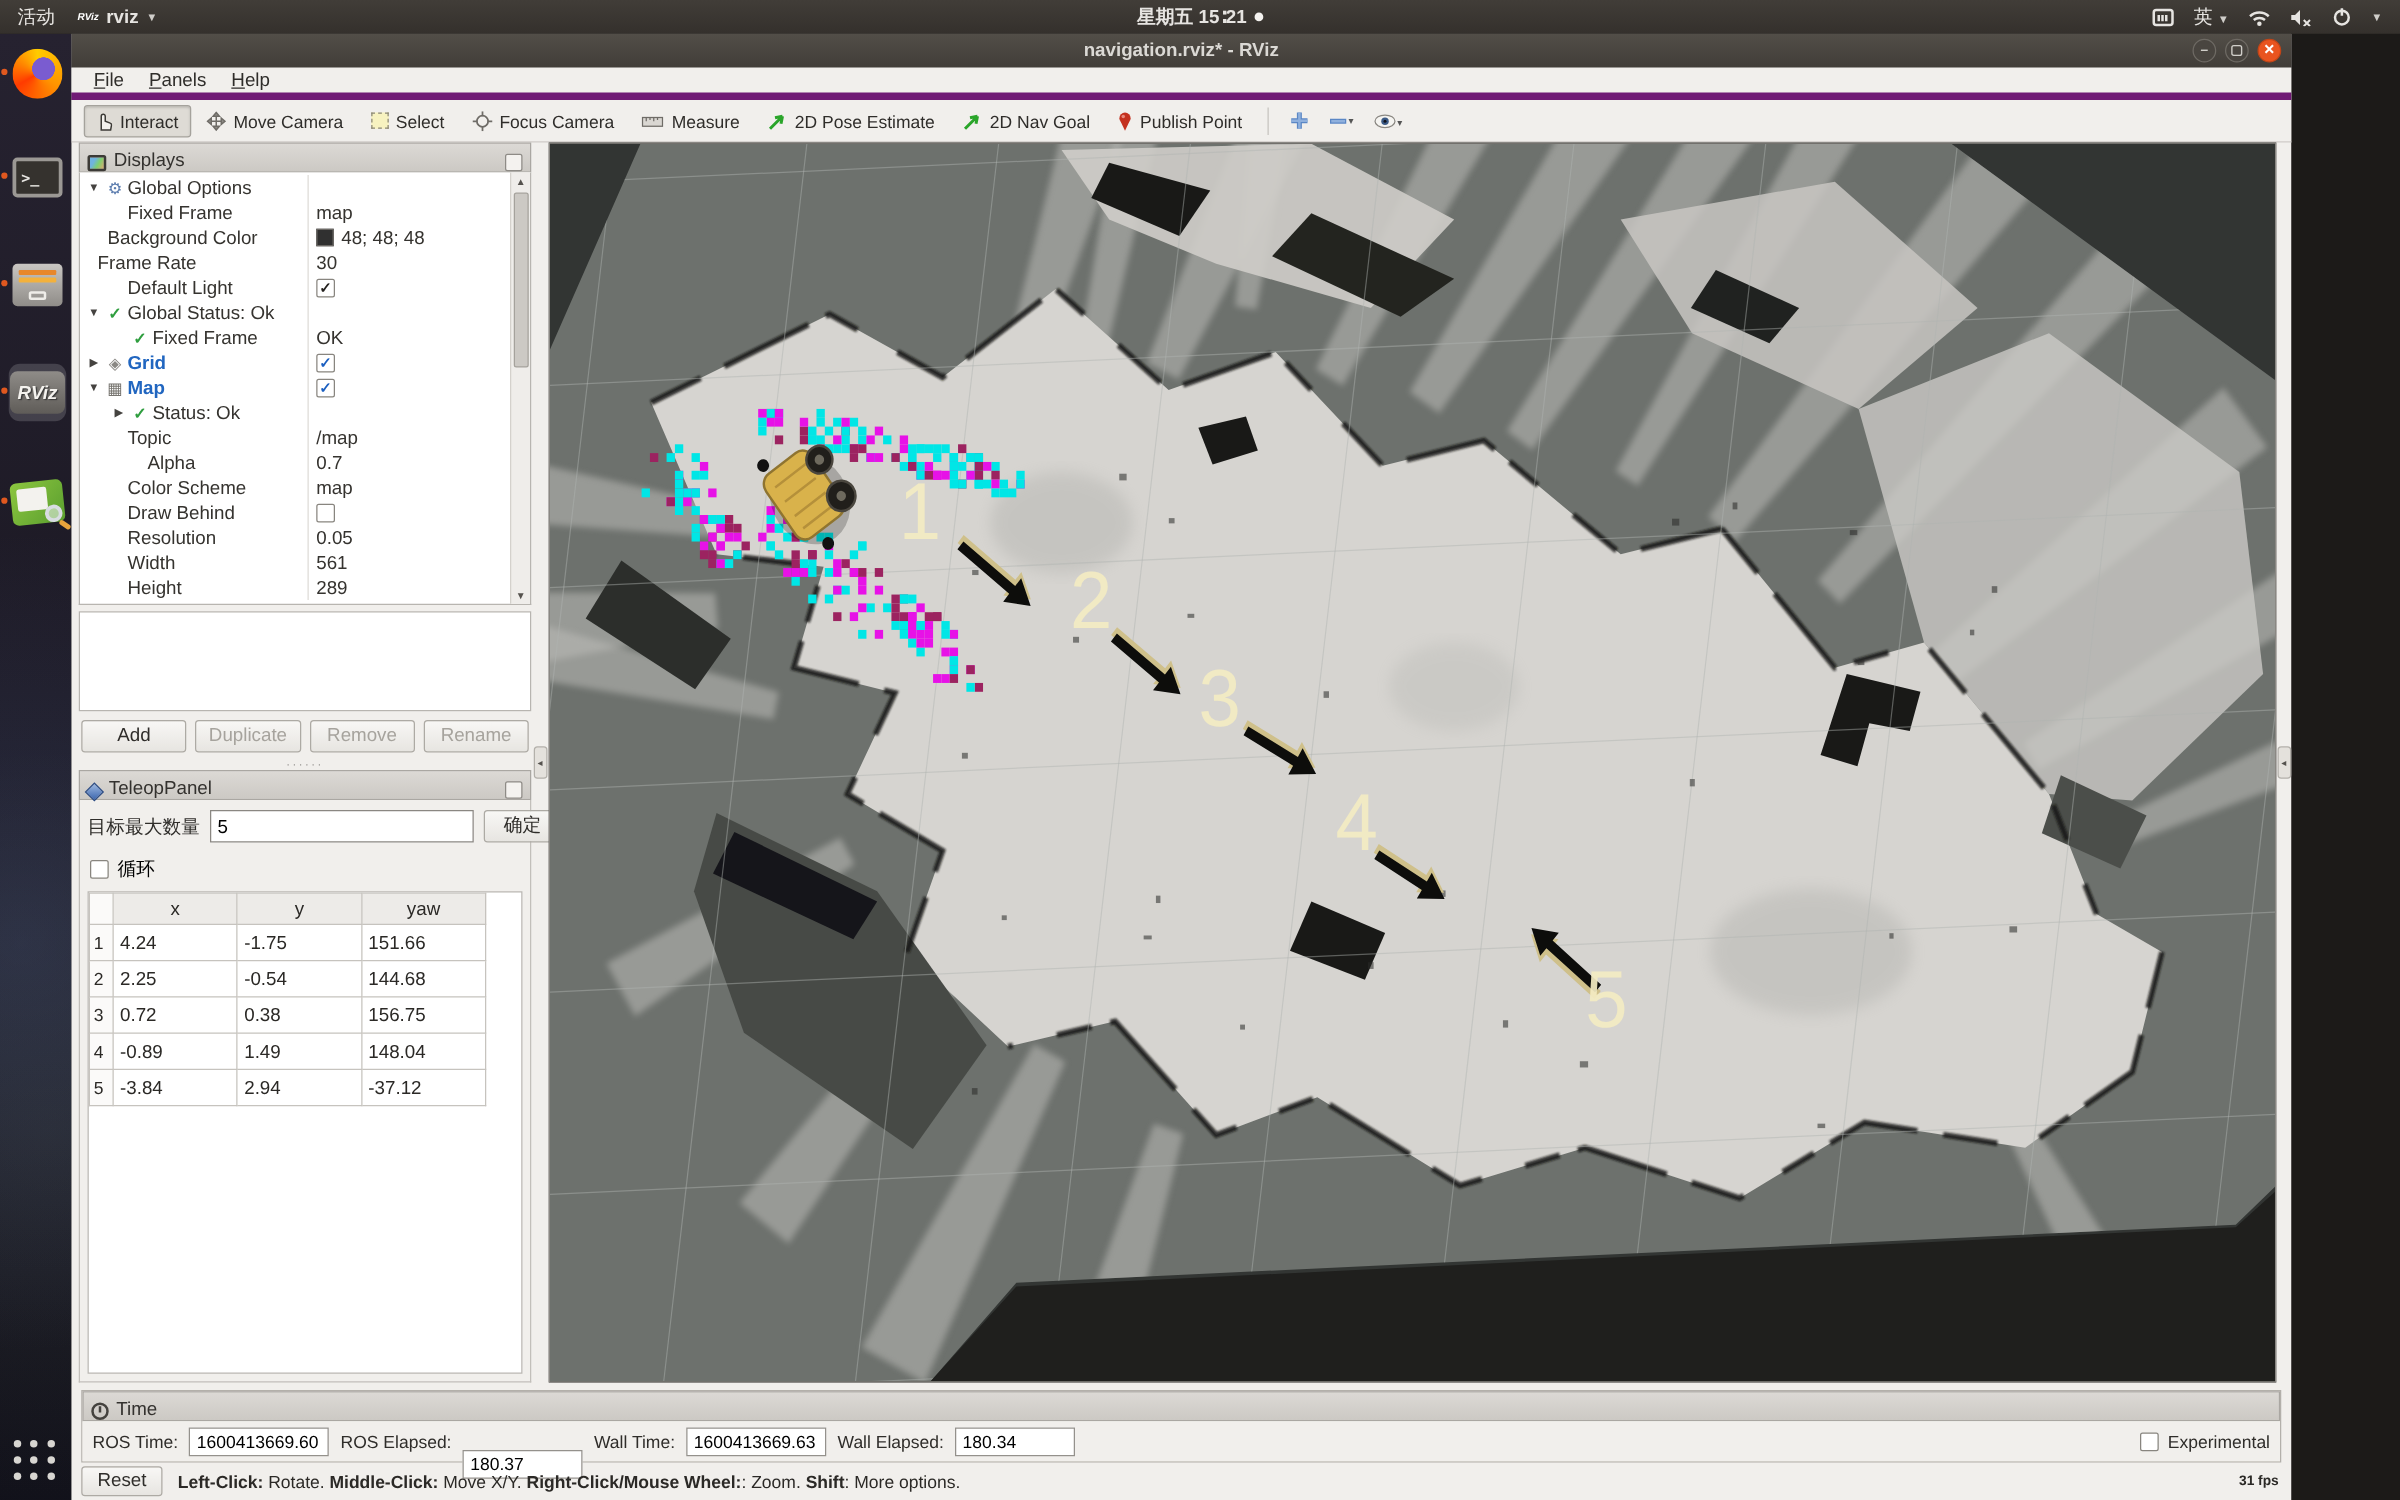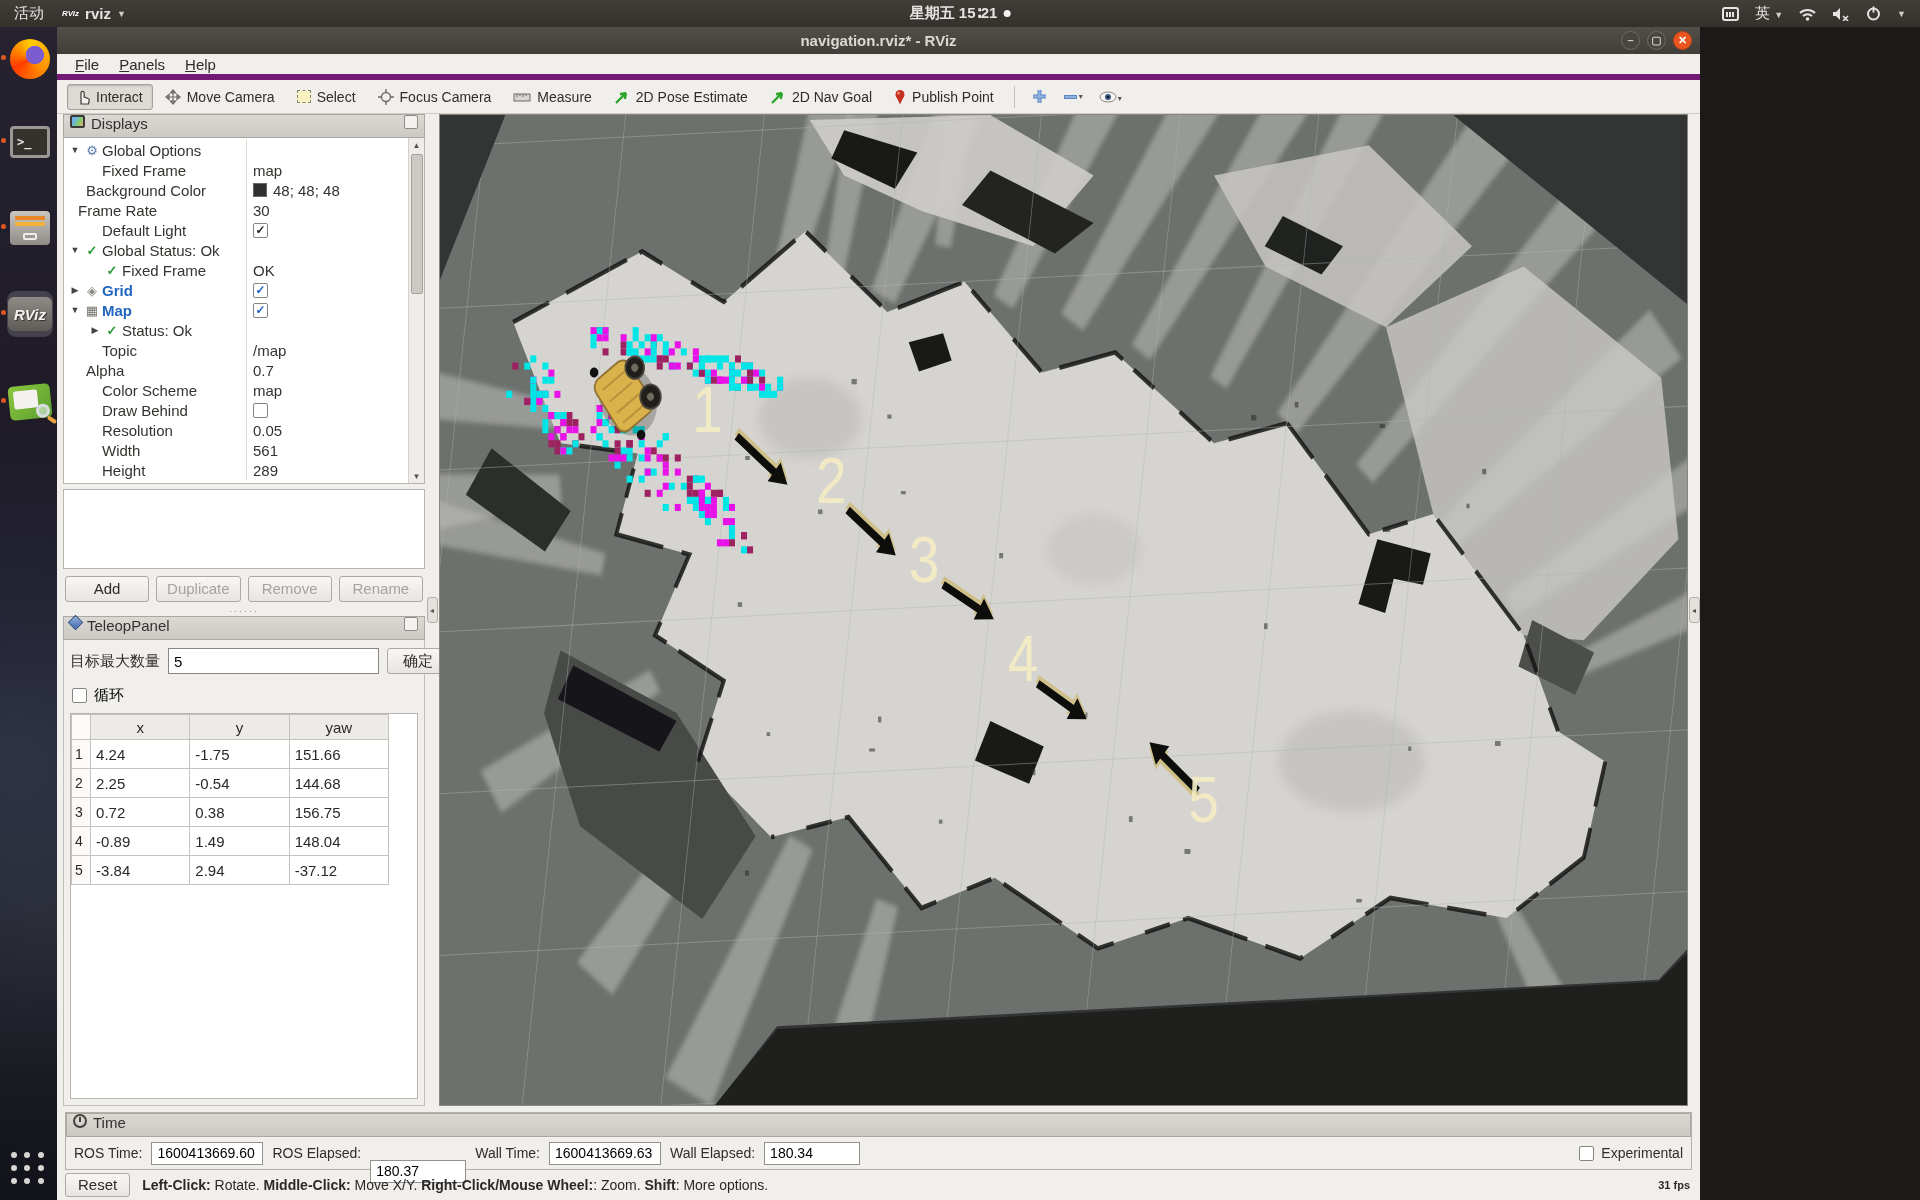--- a/index.html
+++ b/index.html
@@ -54,21 +54,21 @@
   .shot b { position:absolute; left:5px; top:5px; width:24px; height:18px; background:#f3f2ee; border-radius:2px;}
   .shot s { position:absolute; right:2px; bottom:0px; width:14px; height:14px;
     border:3px solid #d8dce2; border-radius:50%; background:rgba(240,244,250,.55);}
   .shot u { position:absolute; right:-4px; bottom:-5px; width:10px; height:4px;
     background:#e8a33c; transform:rotate(40deg); border-radius:2px;}
   .appgrid { position:absolute; left:11px; bottom:14px; width:35px; height:34px;
     display:grid; grid-template-columns:repeat(3,1fr); gap:5px; }
   .appgrid i { width:6px; height:6px; border-radius:50%; background:#d9d7d3; }
 
   
-  .window { position:absolute; left:57px; top:27px; width:1643px; height:1173px;
+  .window { position:absolute; left:57px; top:27px; width:1776px; height:1173px;
     background:#f1efec; display:flex; flex-direction:column; }
   .titlebar { height:27px; background:linear-gradient(#524e48,#413d38);
     display:flex; align-items:center; justify-content:center; position:relative;
     color:#dbd9d5; font-size:15px; font-weight:bold; flex:none;}
   .winbtns { position:absolute; right:8px; top:4px; display:flex; gap:7px; }
   .wbtn { width:19px; height:19px; border-radius:50%; background:#494540;
     border:1px solid #6e6a64; color:#d0cec9; font-size:11px; line-height:16px;
     text-align:center; }
   .wbtn.close { background:#e9541f; border-color:#c24517; color:#fff; font-weight:bold;}
 
@@ -91,21 +91,21 @@
   
   .main { flex:none; height:992px; display:flex; padding-left:6px; }
   .leftpanel { width:362px; flex:none; display:flex; flex-direction:column; }
   .collapse-strip { width:14px; flex:none; display:flex; align-items:center; justify-content:center;}
   .collapse-btn { width:11px; height:26px; background:#e4e1dc; border:1px solid #b3b0aa;
     border-radius:3px; font-size:8px; color:#55524e; display:flex; align-items:center;
     justify-content:center; }
   .right-strip { width:12px; flex:none; display:flex; align-items:center; justify-content:center;}
 
   .panel-header { height:24px; background:linear-gradient(#dcd9d5,#ccc9c4);
-    border:1px solid #aaa7a2; display:flex; align-items:flex-start; gap:6px;
+    border:1px solid #aaa7a2; display:flex; align-items:flex-end; gap:6px;
     padding:0 6px; font-size:15px; color:#33312e; flex:none;}
   .float-btn { margin-left:auto; width:14px; height:14px; background:#f4f2ef;
     border:1px solid #8e8b86; border-radius:2px; }
 
   .tree-box { height:346px; background:#fff; border:1px solid #b8b5b0; border-top:none;
     display:flex; flex:none; }
   .tree-rows { flex:1; padding-top:2px; overflow:hidden; }
   .trow { height:20px; display:flex; align-items:center; font-size:15px; color:#35332f; }
   .trow .lbl-area { width:182px; flex:none; display:flex; align-items:center; overflow:hidden; white-space:nowrap;}
   .trow .val-area { flex:1; border-left:1px solid #dedbd7; padding-left:6px; height:100%;
@@ -458,21 +458,21 @@
             <div class="trow">
               <span class="lbl-area" style="padding-left: 24px;">
                 <span class="exp"></span>
                 <span>Topic</span>
               </span>
               <span class="val-area">
                 <span>/map</span>
               </span>
             </div>
             <div class="trow">
-              <span class="lbl-area" style="padding-left: 8px;">
+              <span class="lbl-area" style="padding-left: 40px;">
                 <span class="exp"></span>
                 <span>Alpha</span>
               </span>
               <span class="val-area">
                 <span>0.7</span>
               </span>
             </div>
             <div class="trow">
               <span class="lbl-area" style="padding-left: 24px;">
                 <span class="exp"></span>

